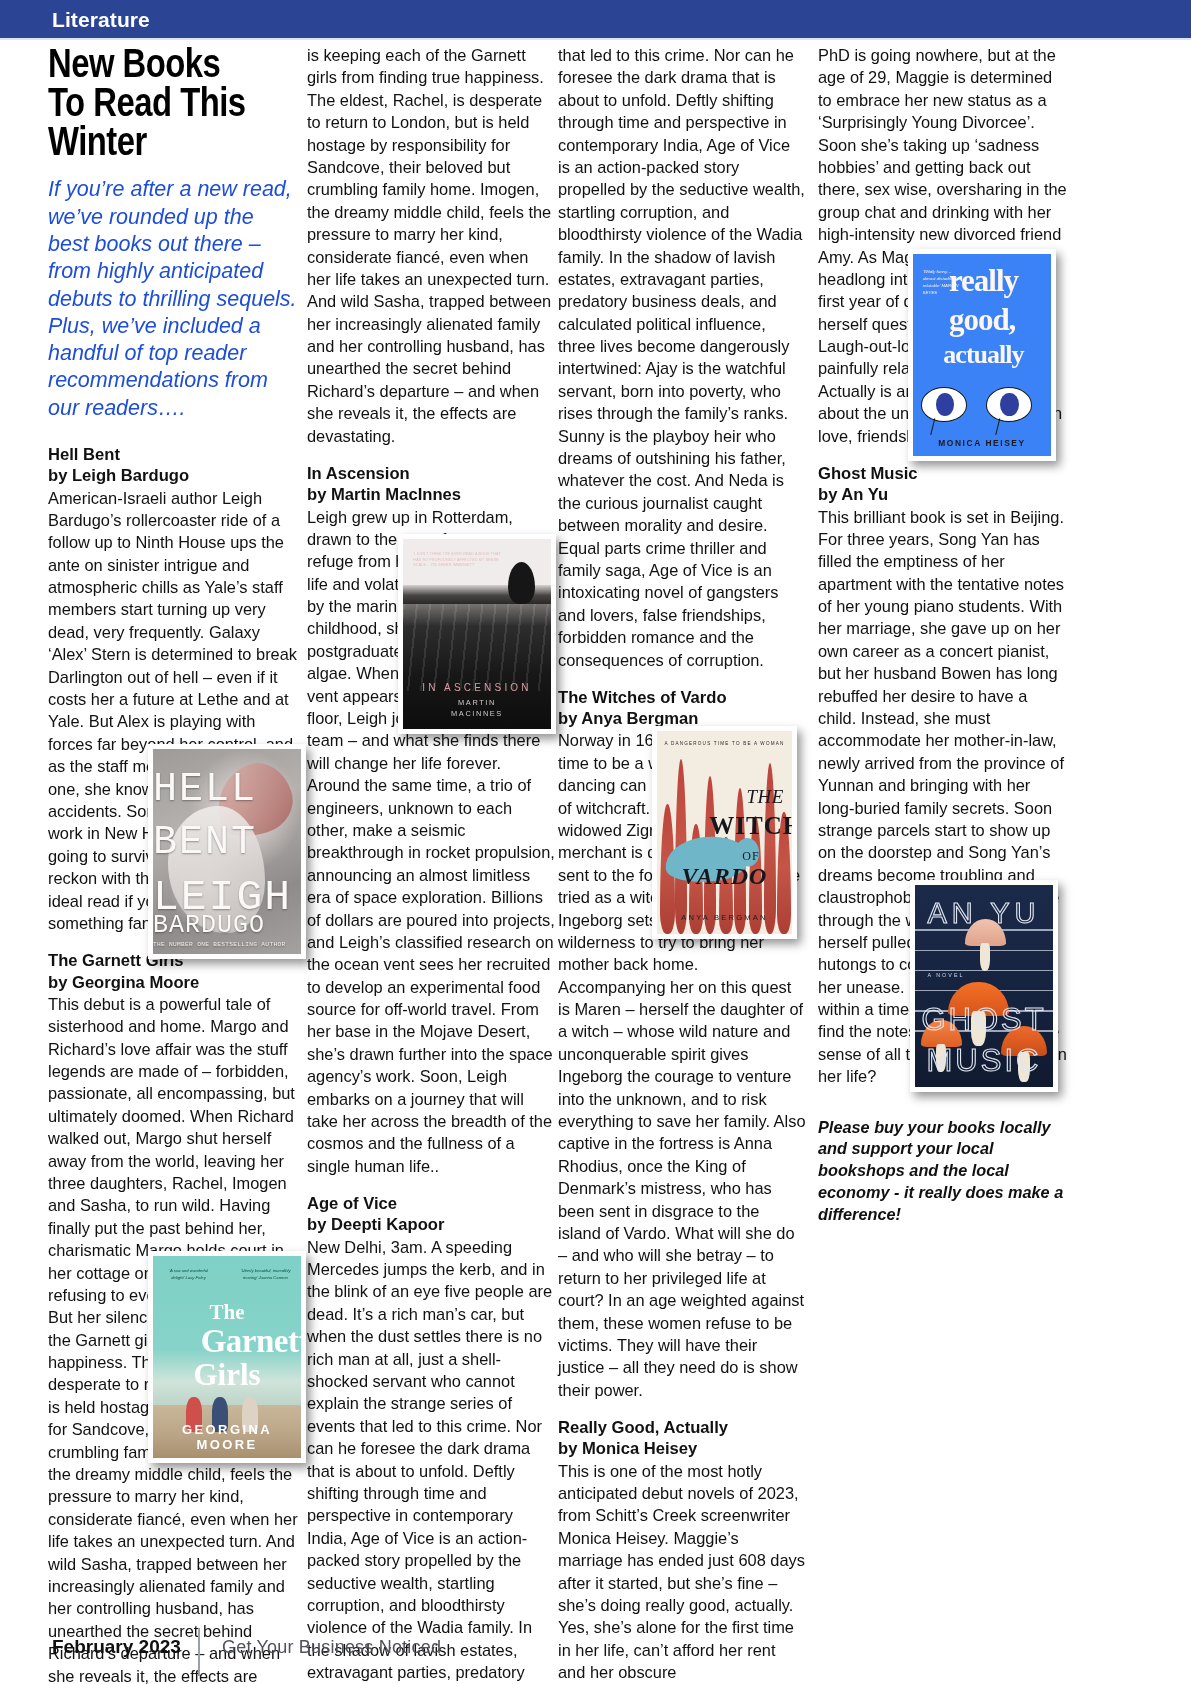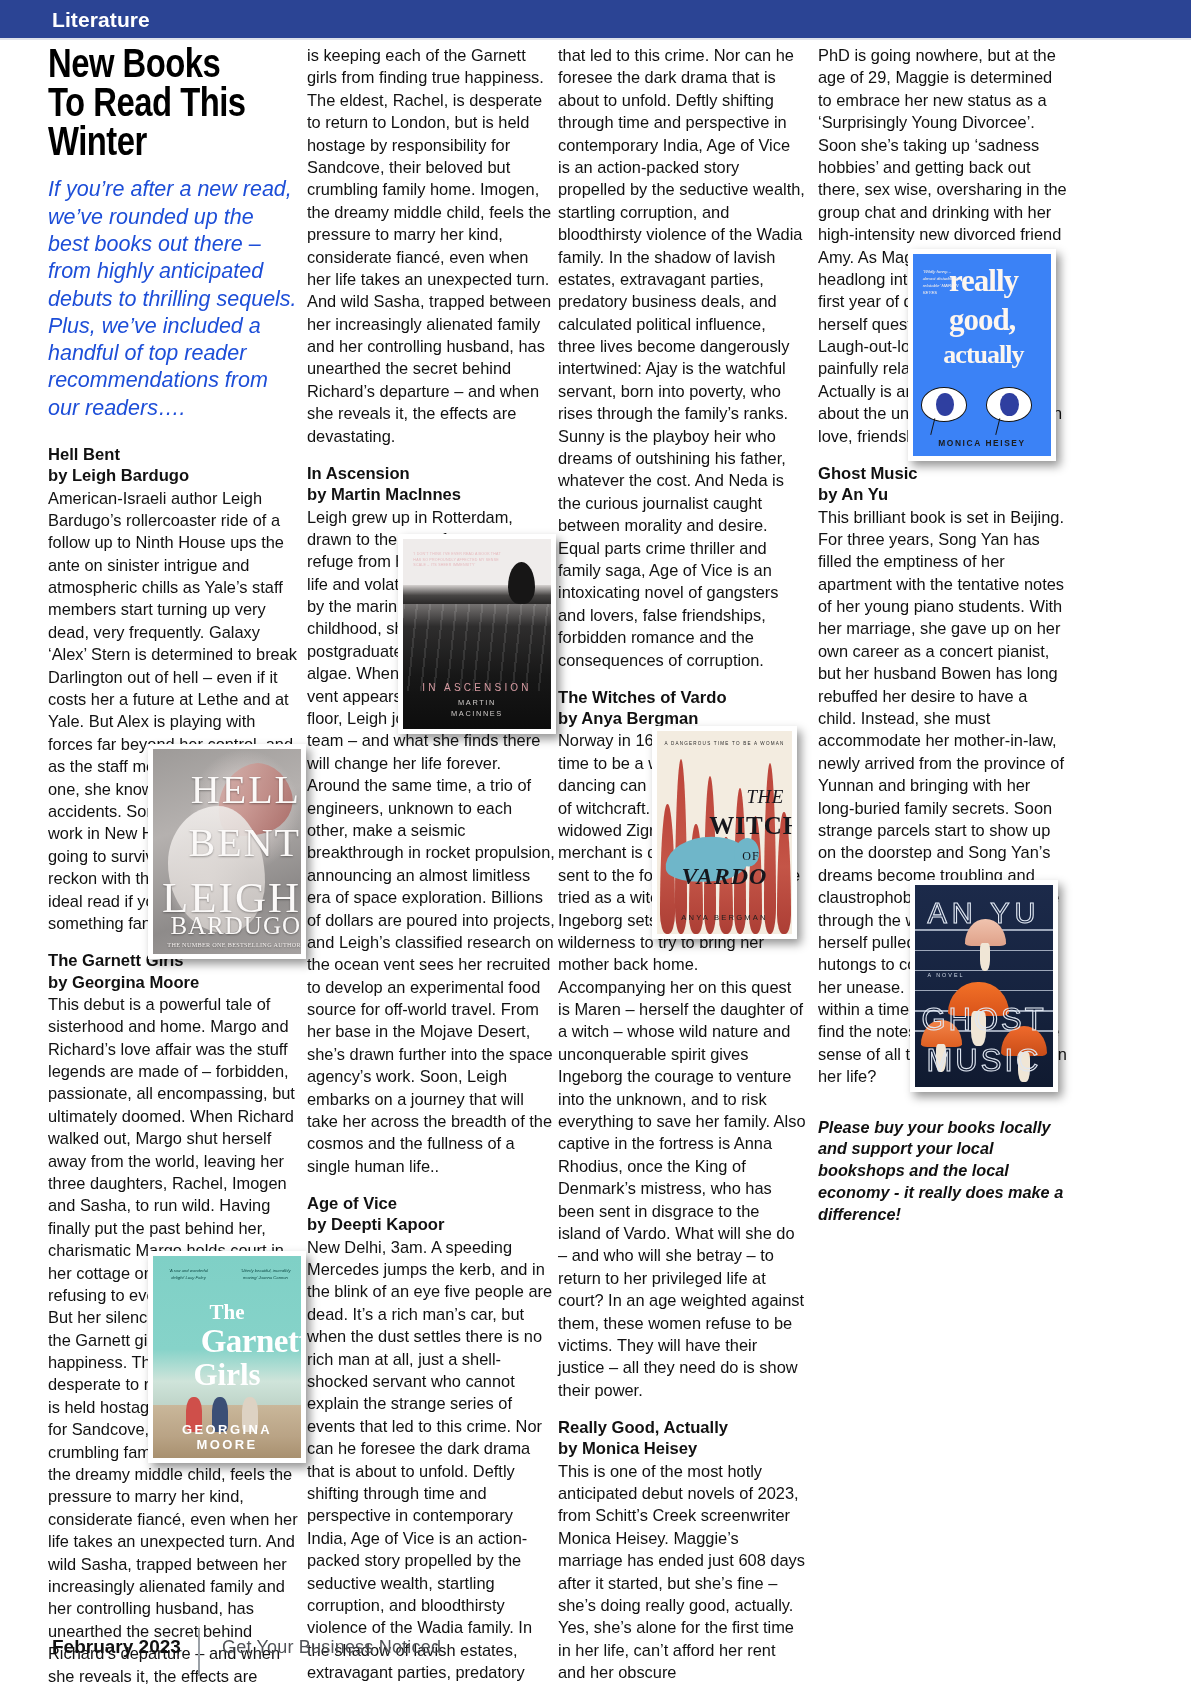--- a/index.html
+++ b/index.html
@@ -141,22 +141,22 @@
   .art-hellbent::after {
     content:"";
     position:absolute; left:10%; top:28%;
     width: 66%; height: 62%;
     background: linear-gradient(160deg,#f3f0ee 0%, #ddd8d5 50%, #c9c4c1 100%);
     border-radius: 52% 48% 40% 60% / 45% 60% 40% 55%;
     opacity:.9;
   }
   .hb-txt {
     position: absolute; left: 0; width: 100%;
-    text-align: right;
-    font-family: Liberation Serif, serif;
+    text-align: left;
+    font-family: Liberation Mono, monospace;
     color: #fbf9f8;
     font-weight: normal;
     letter-spacing: 2px;
     text-shadow: 0 1px 2px rgba(0,0,0,.35);
     z-index: 3;
   }
   .hb-hell  { top: 10%;  font-size: 40px; line-height: 1; }
   .hb-bent  { top: 36%;  font-size: 40px; line-height: 1; }
   .hb-leigh { top: 62%;  font-size: 43px; line-height: 1; }
   .hb-bard  { top: 80%;  font-size: 25px; line-height: 1; letter-spacing: 1px;}

